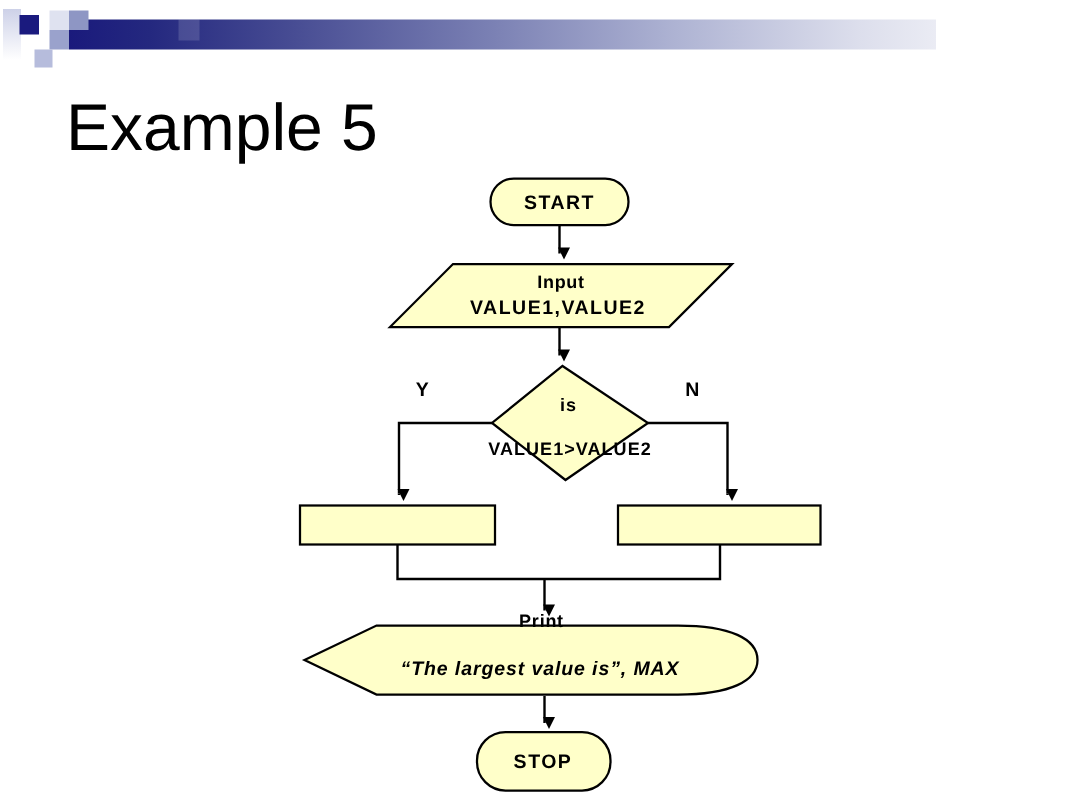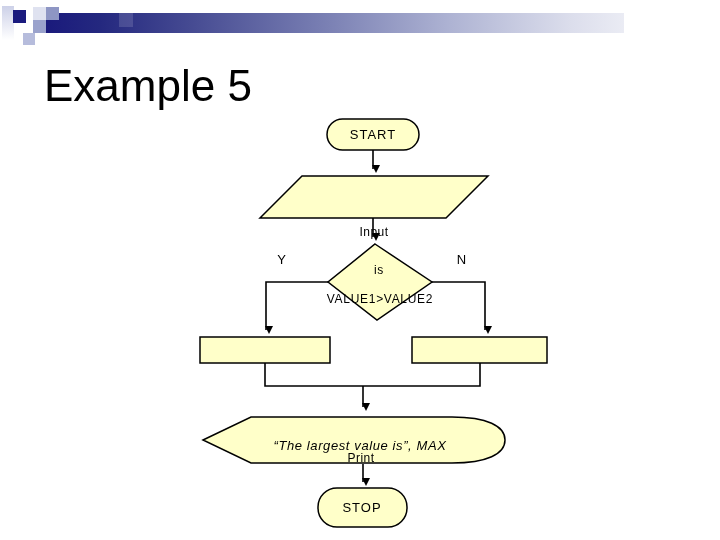--- a/index.html
+++ b/index.html
@@ -16,24 +16,24 @@
   .sq-pale{left:33px;top:7px;width:13px;height:13px;background:#dfe2f0;}
   .sq-slate{left:46px;top:7px;width:13px;height:13px;background:#8e96c4;}
   .sq-mid{left:33px;top:20px;width:13px;height:13px;background:#9aa2cc;}
   .sq-small{left:23px;top:33px;width:12px;height:12px;background:#b6bcdc;}
   .sq-glass{left:119px;top:13px;width:14px;height:14px;background:rgba(255,255,255,0.14);}
   
   .title{position:absolute;left:44px;top:62px;font-size:44px;line-height:1.1;
     color:#000;letter-spacing:0px;font-weight:400;}
   
   svg.canvas{position:absolute;left:0;top:0;}
-  .lbl{position:absolute;color:#000;font-weight:normal;white-space:nowrap;
+  .lbl{position:absolute;color:#000;font-weight:bold;white-space:nowrap;
     transform:translateX(-50%);text-align:center;}
   .f13{font-size:13px;letter-spacing:1px;}
-  .f12{font-size:12px;letter-spacing:0.5px;margin-top:44px;}
+  .f12{font-size:12px;letter-spacing:0.5px;}
   .f10{font-size:12px;letter-spacing:0.7px;}
   .ital{font-style:italic;font-size:13px;letter-spacing:0.6px;}
 </style>
 </head>
 <body>
 
 <div id="slide">
 
   <div class="hbar"></div>
   <div class="sq sq-strip"></div>
@@ -75,20 +75,21 @@
       <rect x="200" y="337" width="130" height="26"></rect>
       <rect x="412" y="337" width="135" height="26"></rect>
       <path d="M203,440 L251,417 L452,417 C487,417 505,426 505,440 C505,454 487,463 452,463 L251,463 Z"></path>
       <rect x="318" y="488" width="89" height="39" rx="19" ry="19"></rect>
     </g>
   </svg>
 
   <div class="lbl f13" style="left:373px;top:127px;">START</div>
 
   <div class="lbl f12" style="left:374px;top:181px;">Input</div>
+  <div class="lbl f13" style="left:372px;top:197px;">VALUE1,VALUE2</div>
 
   <div class="lbl f13" style="left:282px;top:252px;">Y</div>
   <div class="lbl f13" style="left:462px;top:252px;">N</div>
   <div class="lbl f10" style="left:379px;top:263px;">is</div>
   <div class="lbl f10" style="left:380px;top:292px;">VALUE1&gt;VALUE2</div>
 
 
   <div class="lbl f12" style="left:361px;top:407px;">Print</div>
   <div class="lbl ital" style="left:360px;top:438px;text-align:right;">“The largest value is”, MAX</div>
 

